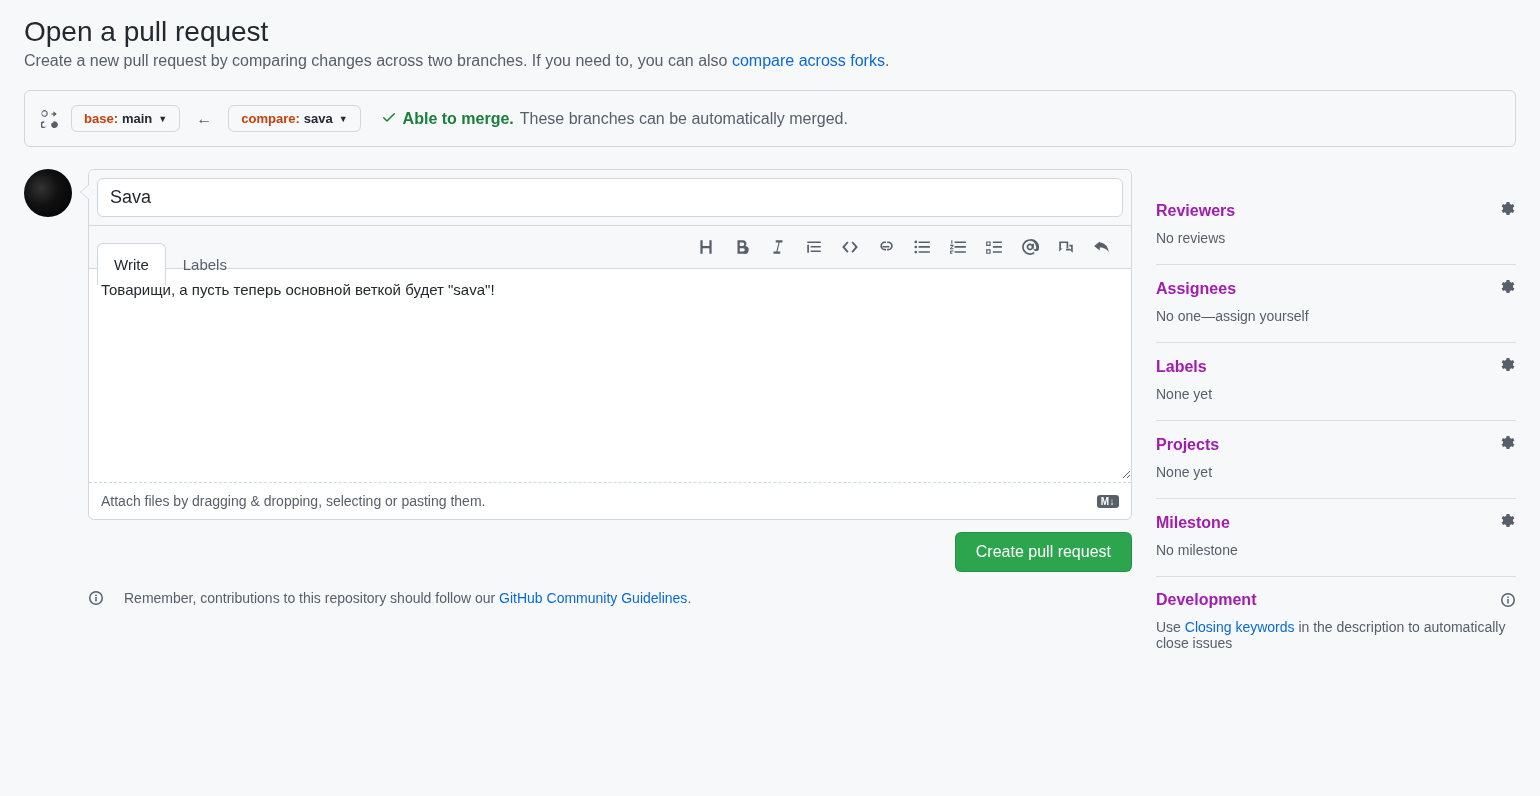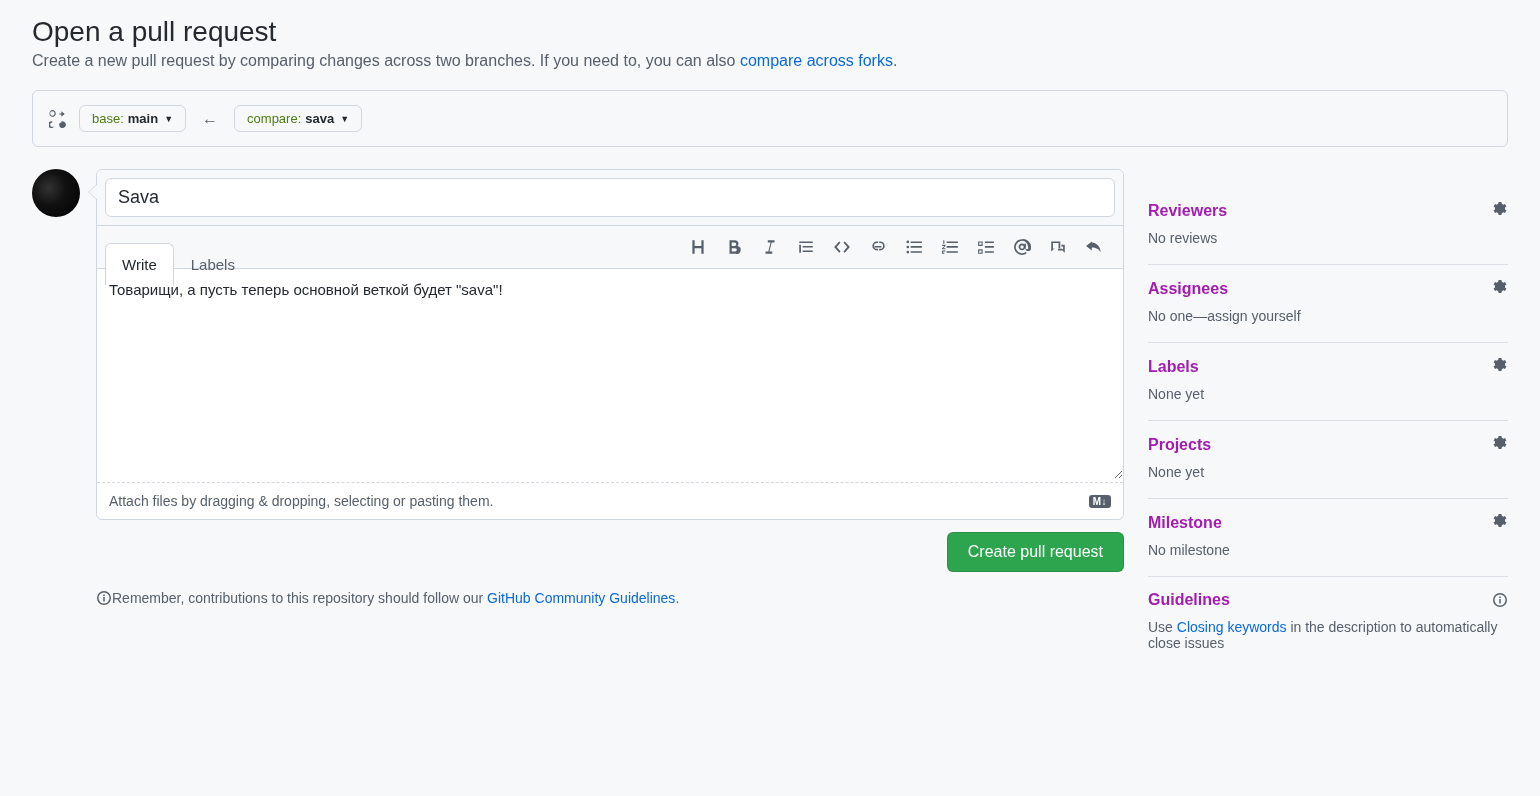--- a/index.html
+++ b/index.html
@@ -3,21 +3,21 @@
 <meta charset="utf-8">
 <style>
 * { box-sizing: border-box; margin: 0; padding: 0; }
 body {
   font-family: -apple-system, BlinkMacSystemFont, "Segoe UI", Helvetica, Arial, sans-serif;
   background: #f6f8fa;
   color: #24292f;
   font-size: 14px;
   width: 1540px;
 }
-.container { padding: 16px 32px; }
+.container { padding: 16px 24px; }
 .page-title {
   font-size: 28px;
   font-weight: 400;
   color: #24292f;
   margin-bottom: 4px;
 }
 .page-subtitle {
   font-size: 16px;
   color: #57606a;
   margin-bottom: 20px;
@@ -43,21 +43,21 @@
   border: 1px solid #d0d7de;
   border-radius: 6px;
   padding: 5px 12px;
   font-size: 13px;
   color: #24292f;
   cursor: pointer;
   display: inline-flex;
   align-items: center;
   gap: 4px;
 }
-.branch-select .label { color: #4d7c0f; }
+.branch-select .label { color: #c2410c; font-weight: bold; }
 .branch-select .value { font-weight: 600; }
 .arrow-left { color: #57606a; font-size: 16px; padding: 0 4px; }
 .merge-status {
   display: flex;
   align-items: center;
   gap: 6px;
   font-size: 16px;
   margin-left: 8px;
 }
 .merge-status .check { color: #1a7f37; }
@@ -205,21 +205,21 @@
   align-items: center;
   gap: 6px;
   justify-content: center;
 }
 .footer-note {
   margin-top: 18px;
   color: #57606a;
   font-size: 14px;
   display: flex;
   align-items: center;
-  gap: 0;
+  gap: 20px;
 }
 .footer-note a { color: #0969da; text-decoration: none; }
 .sidebar { width: 360px; flex-shrink: 0; padding-top: 18px; }
 .side-section {
   border-bottom: 1px solid #d8dee4;
   padding: 14px 0 18px 0;
 }
 .side-section:last-child { border-bottom: none; }
 .side-header {
   display: flex;
@@ -268,20 +268,29 @@
       <span class="label">base: </span>
         <span class="value">main</span>
       <span class="caret-down">▼</span>
     </button>
     <span class="arrow-left">←</span>
     <button class="branch-select">
       <span class="label">compare: </span>
         <span class="value">sava</span>
       <span class="caret-down">▼</span>
     </button>
+    <div class="merge-status">
+      <span class="check">
+        <svg viewBox="0 0 16 16" width="16" height="16" fill="currentColor">
+            <path d="M13.78 4.22a.75.75 0 0 1 0 1.06l-7.25 7.25a.75.75 0 0 1-1.06 0L2.22 9.28a.75.75 0 0 1 1.06-1.06L6 10.94l6.72-6.72a.75.75 0 0 1 1.06 0Z"></path>
+          </svg>
+      </span>
+      <span class="able">Able to merge.</span>
+      <span class="desc">These branches can be automatically merged.</span>
+    </div>
   </div>
 
   <div class="main-row">
     <div class="left-col">
       <div class="avatar"></div>
       <div style="flex:1;">
         <div class="comment-box">
           <div class="title-input-wrap">
             <input class="title-input" type="text" value="Sava" style="">
           </div>
@@ -429,21 +438,21 @@
           <span class="side-title">Milestone</span>
           <span class="side-gear"><svg viewBox="0 0 16 16" width="16" height="16" fill="currentColor">
                 <path d="M8 5a3 3 0 1 0 0 6 3 3 0 0 0 0-6Zm0 1.5a1.5 1.5 0 1 1 0 3 1.5 1.5 0 0 1 0-3ZM6.6 1l-.4 1.8-1.5.9L3 3l-1.4 2.4 1.4 1.2v1.8L1.6 9.6 3 12l1.7-.7 1.5.9.4 1.8h2.8l.4-1.8 1.5-.9 1.7.7 1.4-2.4-1.4-1.2V6.6l1.4-1.2L13 3l-1.7.7-1.5-.9L9.4 1H6.6Z"></path>
               </svg></span>
         </div>
         <div class="side-content">No milestone</div>
       </div>
 
       <div class="side-section">
         <div class="side-header">
-          <span class="side-title">Guidelines</span>
+          <span class="side-title">Development</span>
           <span class="info-icon-circle">
             <svg viewBox="0 0 16 16" width="16" height="16" fill="currentColor">
                 <path d="M8 1a7 7 0 1 0 0 14A7 7 0 0 0 8 1Zm0 1.5a5.5 5.5 0 1 1 0 11 5.5 5.5 0 0 1 0-11ZM7.25 4.5h1.5V6h-1.5V4.5Zm0 2.5h1.5v4.5h-1.5V7Z"></path>
               </svg>
           </span>
         </div>
         <div class="side-content">
           <span>Use </span><a href="#">Closing keywords</a><span> in the description to automatically close issues</span>
         </div>
       </div>

